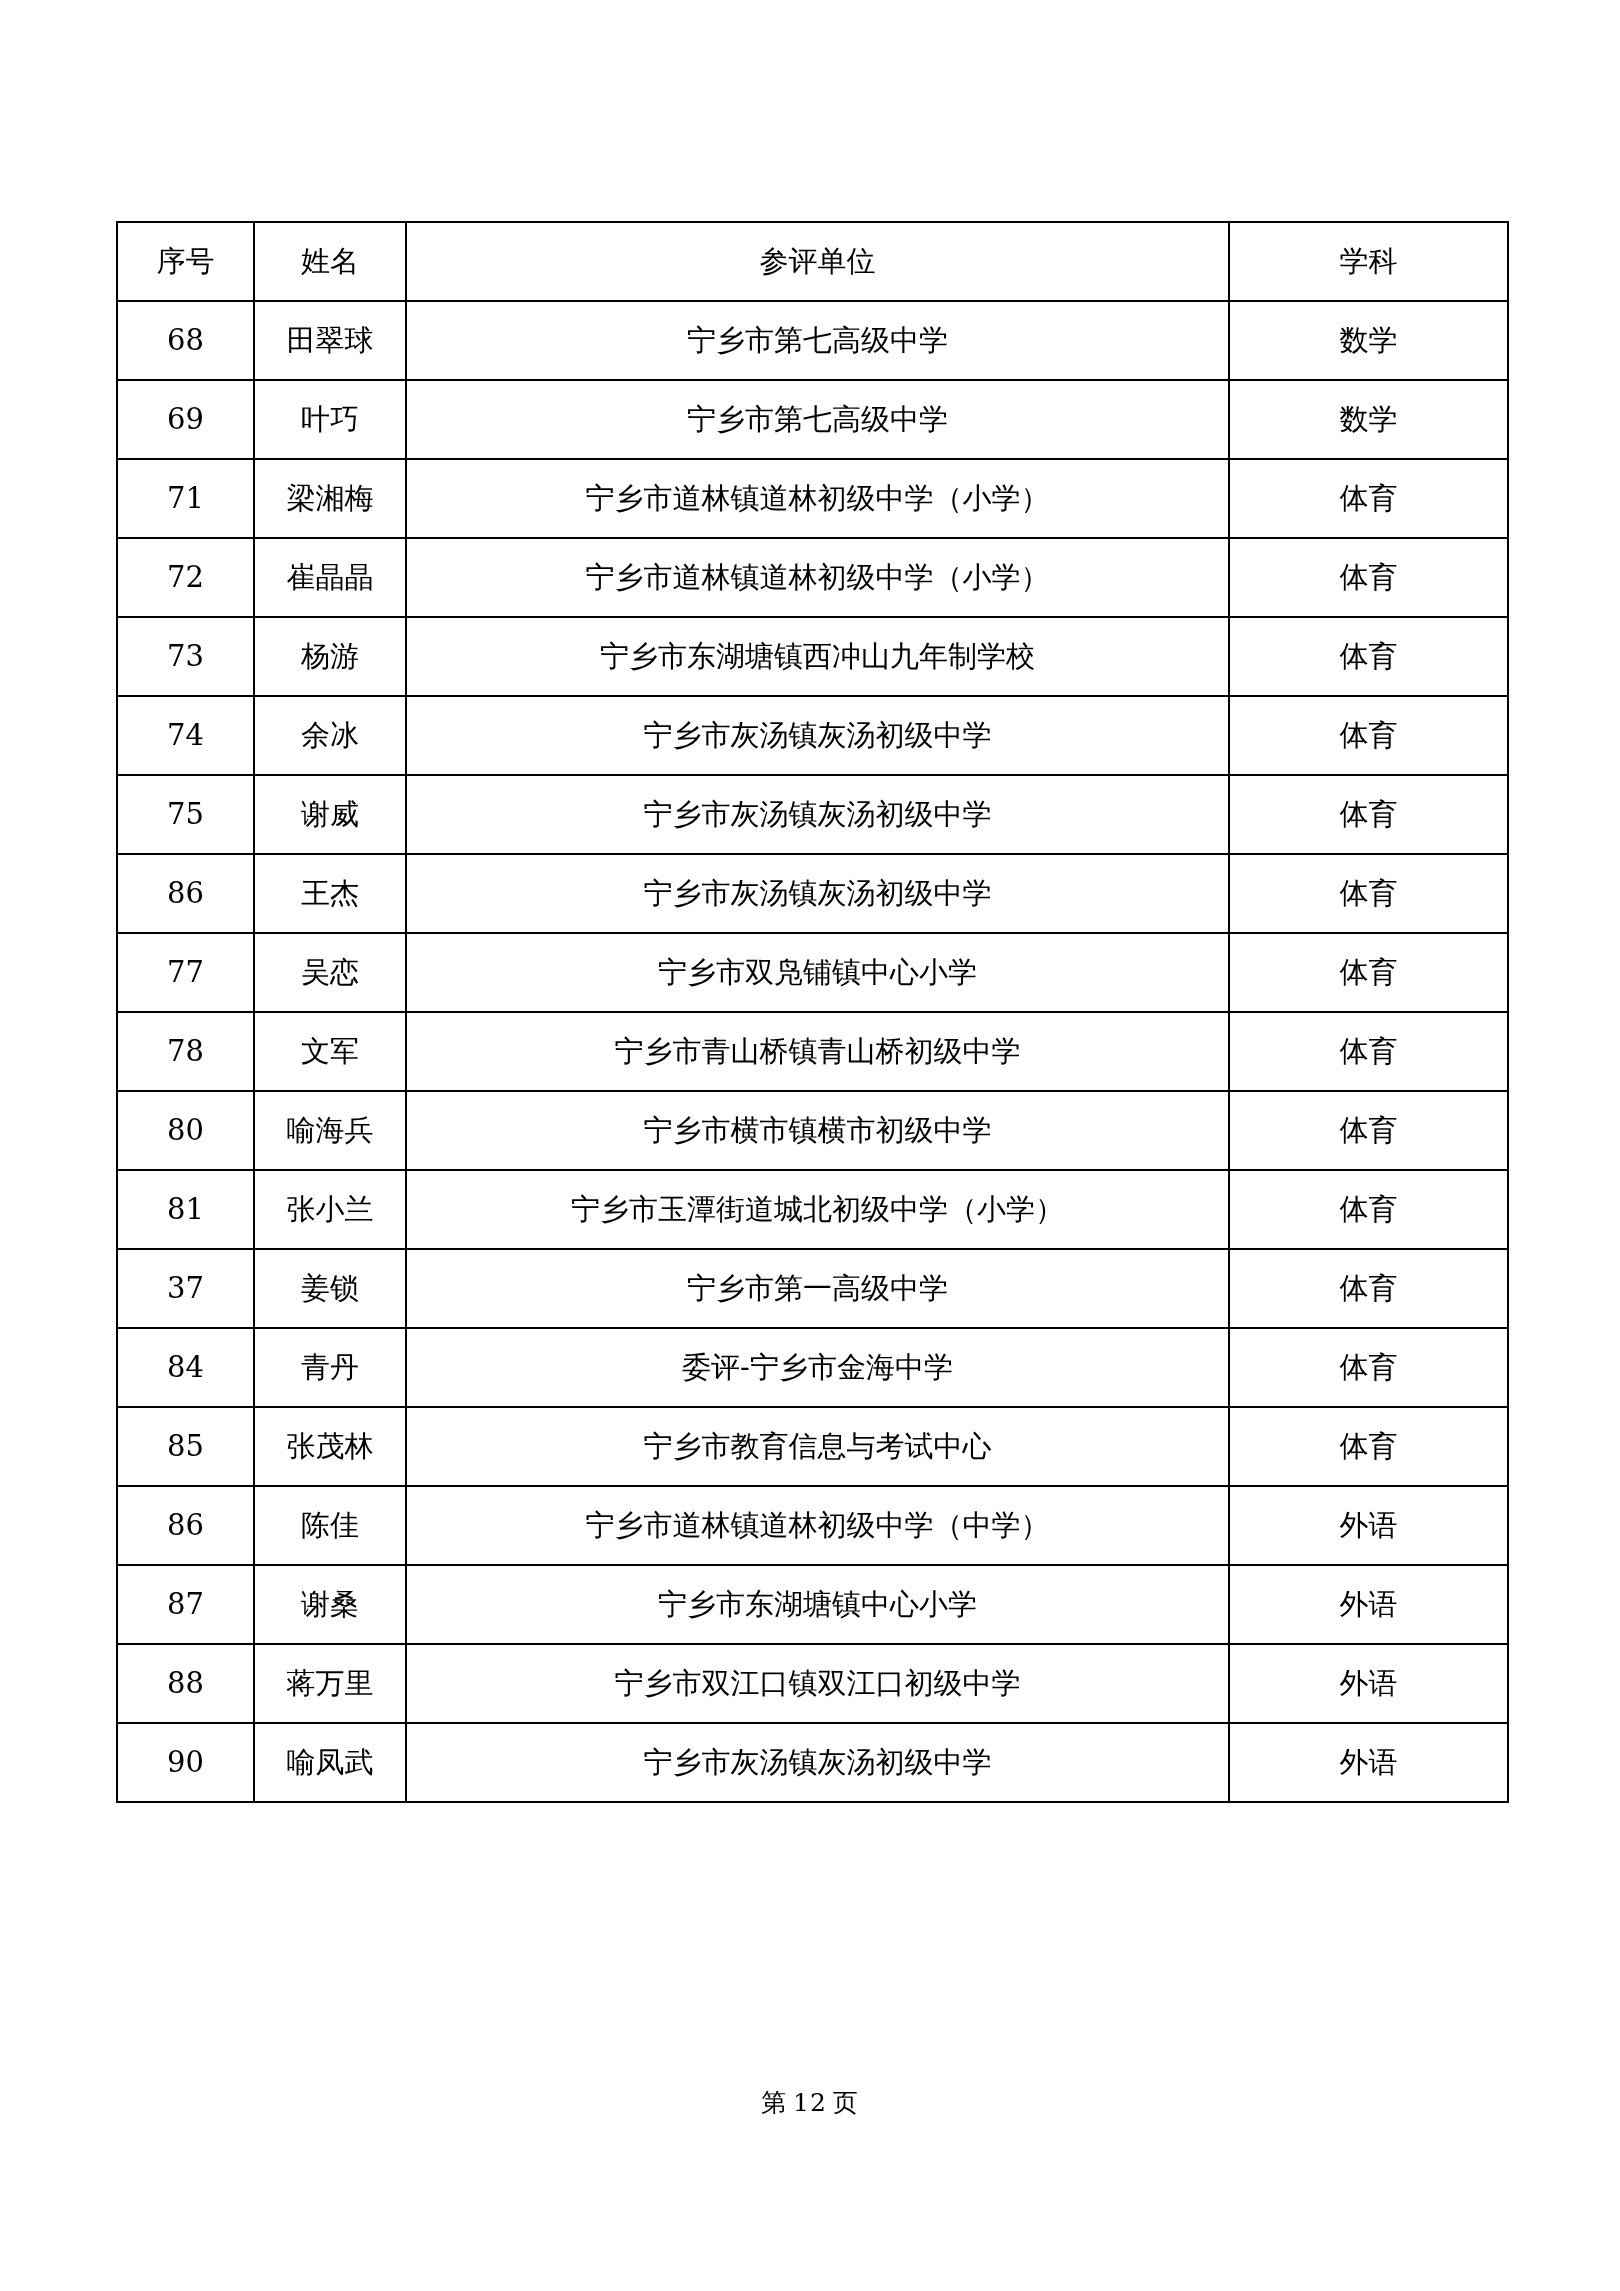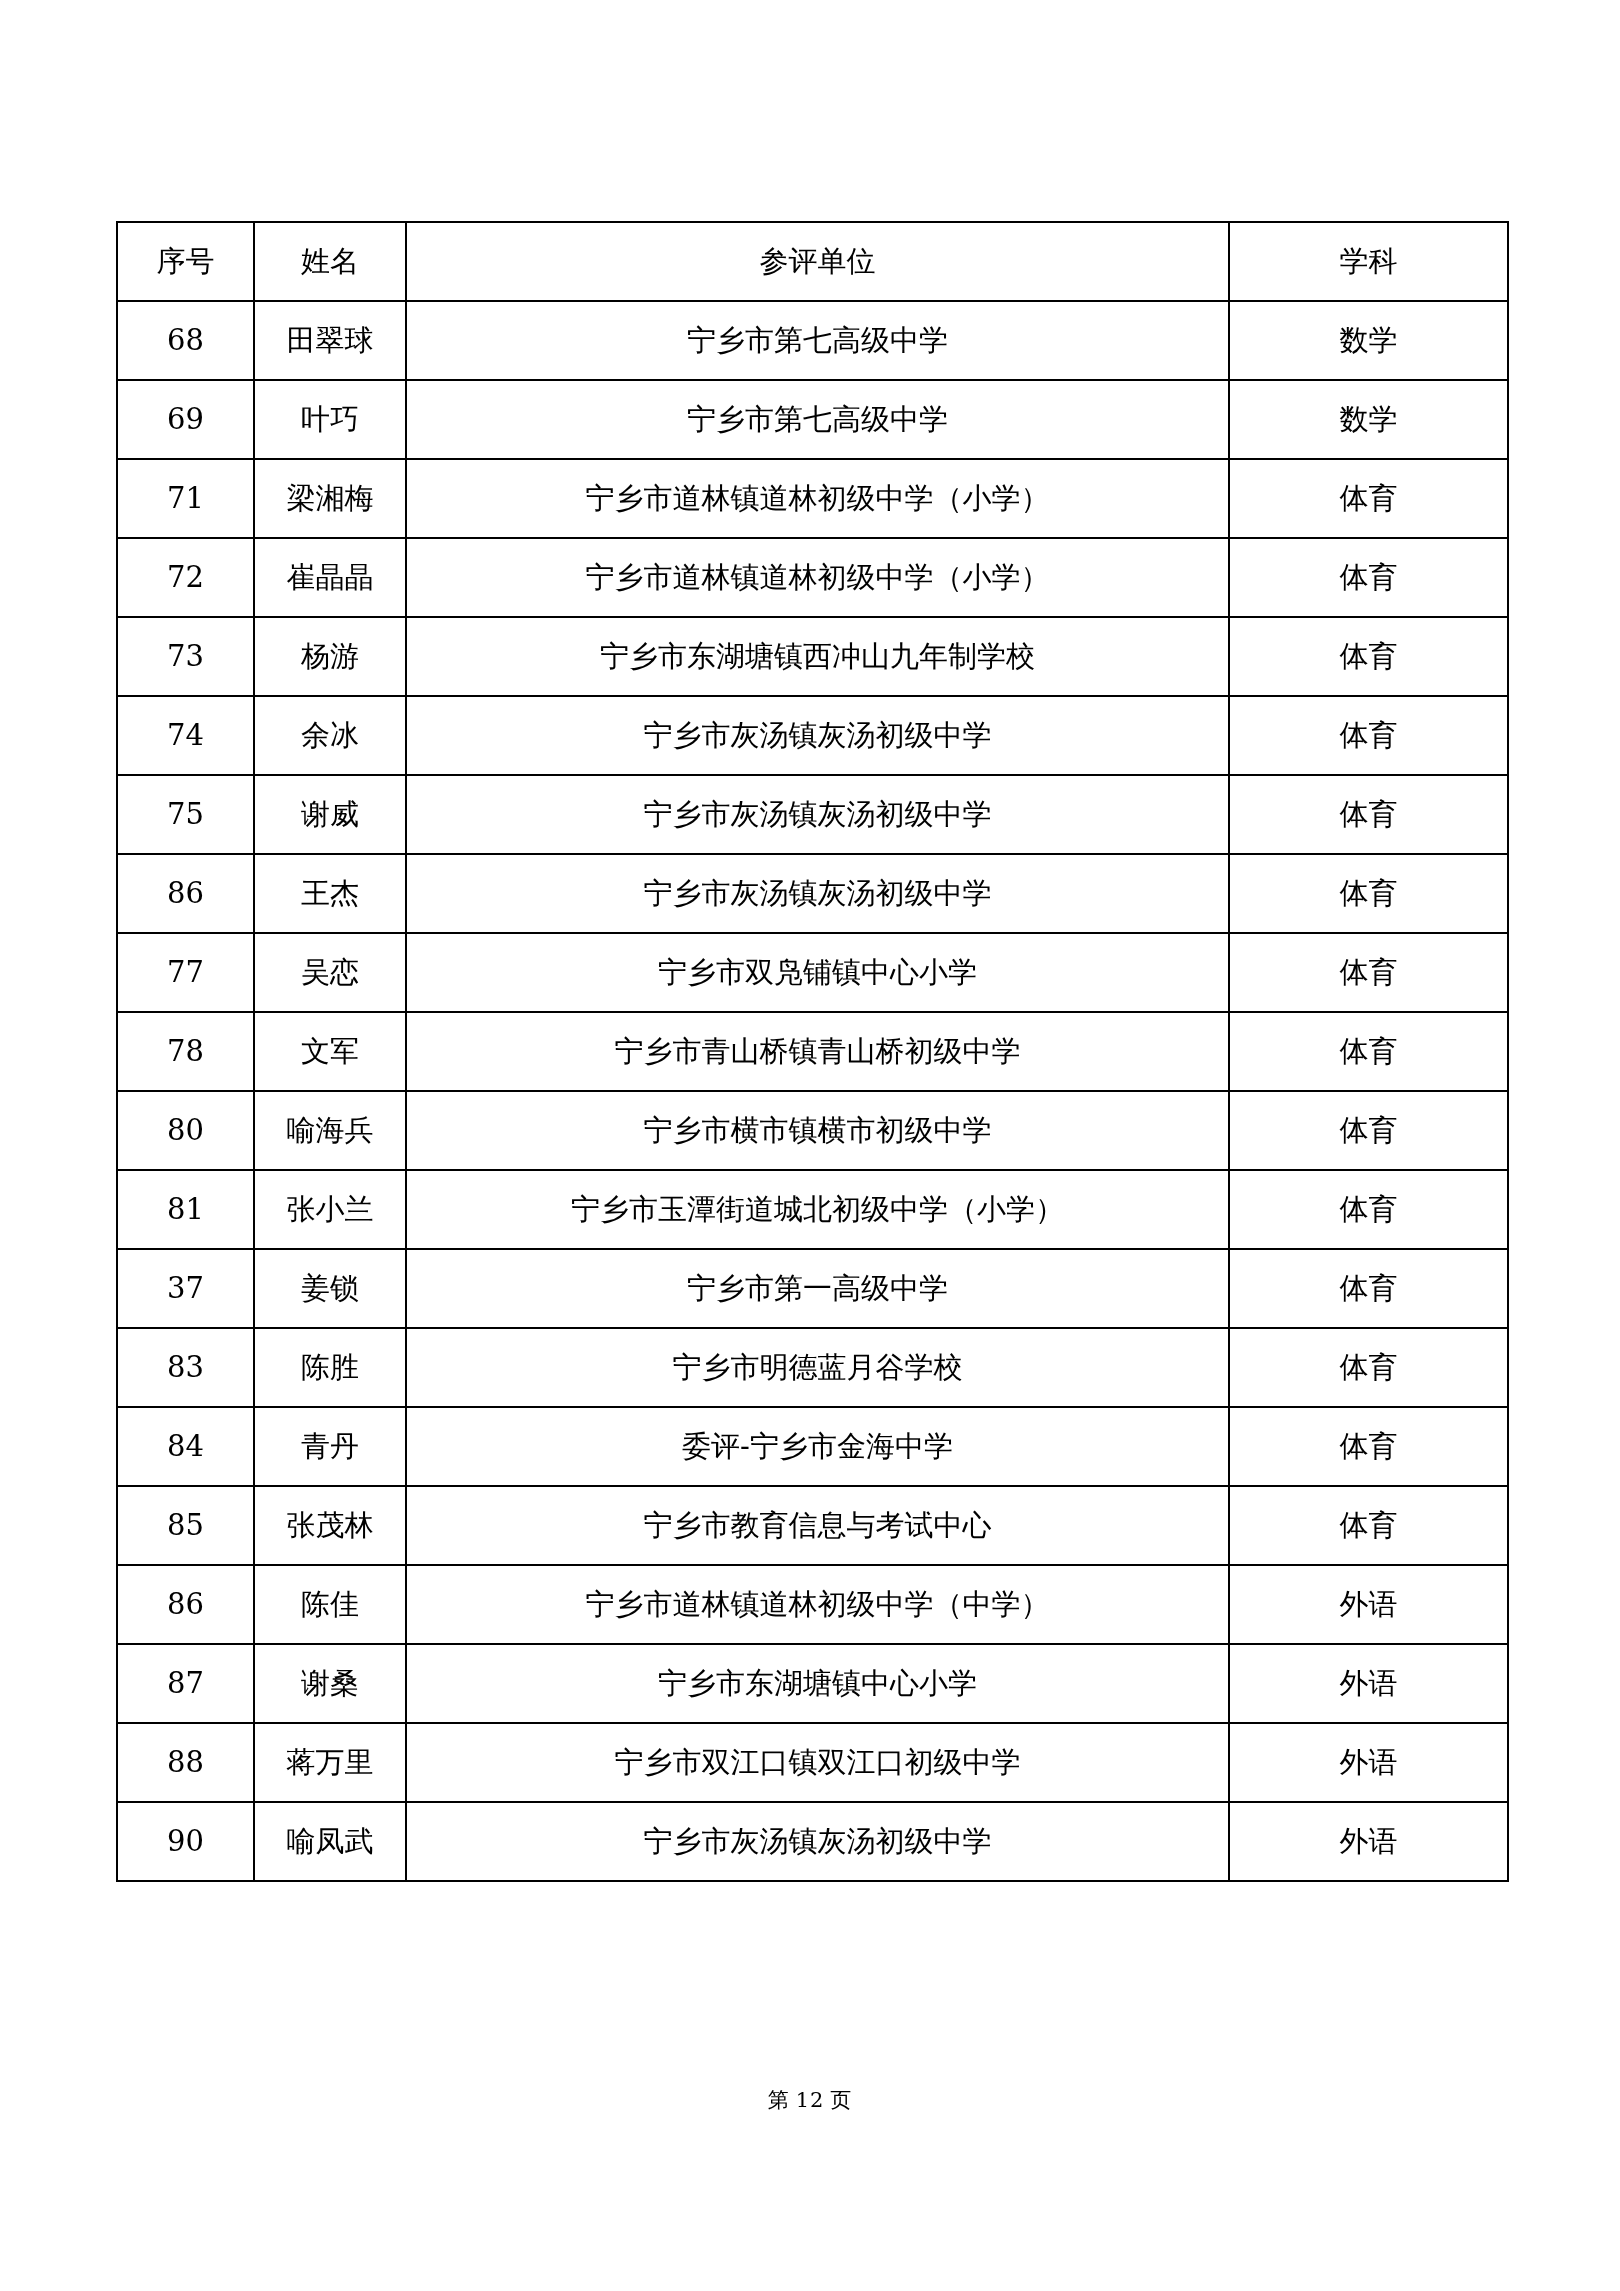--- a/index.html
+++ b/index.html
@@ -60,21 +60,21 @@
   .cell-unit {
     text-align: center;
     padding-left: 13.7px;
   }
   .footer {
     position: absolute;
     left: 0;
     top: 2086px;
     width: 1620px;
     text-align: center;
-    font-size: 21px;
+    font-size: 25px;
     letter-spacing: 1px;
     font-family: "DejaVu Serif", "Liberation Serif", serif;
   }
   .footer .pg-num {
     margin: 0 5.9px;
   }
 </style>
 </head>
 <body>
 
@@ -167,26 +167,20 @@
             <td class="cell-unit">宁乡市玉潭街道城北初级中学（小学）</td>
             <td class="cell-center">体育</td>
           </tr>
           <tr>
             <td class="cell-center">37</td>
             <td class="cell-center">姜锁</td>
             <td class="cell-unit">宁乡市第一高级中学</td>
             <td class="cell-center">体育</td>
           </tr>
           <tr>
-            <td class="cell-center">83</td>
-            <td class="cell-center">陈胜</td>
-            <td class="cell-unit">宁乡市明德蓝月谷学校</td>
-            <td class="cell-center">体育</td>
-          </tr>
-          <tr>
             <td class="cell-center">84</td>
             <td class="cell-center">青丹</td>
             <td class="cell-unit">委评-宁乡市金海中学</td>
             <td class="cell-center">体育</td>
           </tr>
           <tr>
             <td class="cell-center">85</td>
             <td class="cell-center">张茂林</td>
             <td class="cell-unit">宁乡市教育信息与考试中心</td>
             <td class="cell-center">体育</td>

